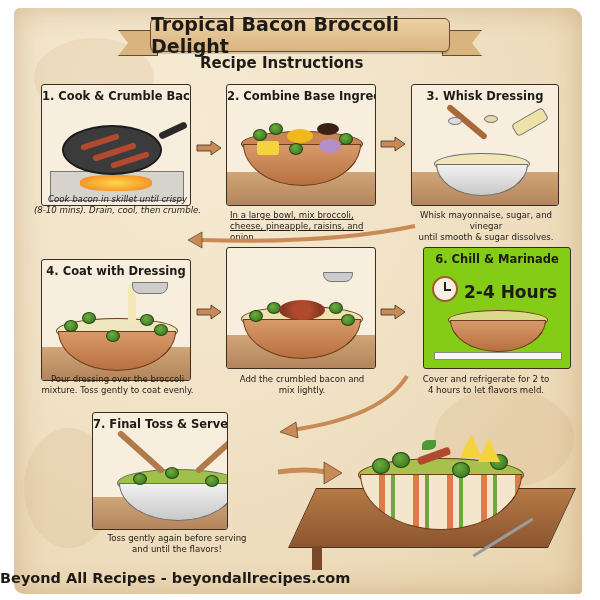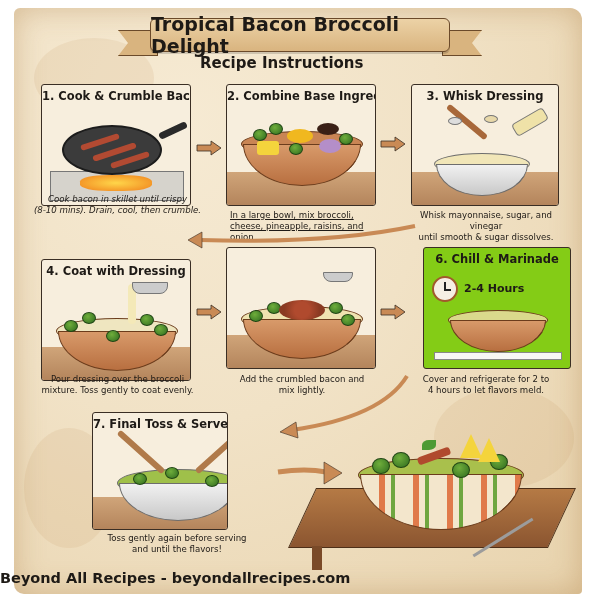--- a/index.html
+++ b/index.html
@@ -186,21 +186,21 @@
   <path d="M1 5 H15 V1 L25 8 L15 15 V11 H1 Z" fill="#c98a55" stroke="#3a2e24" stroke-width="0.8"></path>
 </svg>
 
 <div class="panel" style="left:411px;top:247px;width:148px;height:122px;background:#84cc16;margin-left:12px;">
   <div class="panel-title">6. Chill &amp; Marinade</div>
   <div class="illus">
     <div style="position:absolute;left:8px;top:6px;width:26px;height:26px;border-radius:50%;background:#f6efe4;border:2px solid #a15a2c;">
       <div style="position:absolute;left:10px;top:4px;width:2px;height:9px;background:#222;"></div>
       <div style="position:absolute;left:10px;top:11px;width:7px;height:2px;background:#222;"></div>
     </div>
-    <div style="position:absolute;left:40px;top:12px;font-size:11px;font-weight:bold;">2-4 Hours</div>
+    <div style="position:absolute;left:40px;top:12px;font-size:17px;font-weight:bold;">2-4 Hours</div>
     <div style="position:absolute;left:10px;bottom:8px;width:128px;height:8px;background:#f7f7f4;border:1px solid #888;"></div>
     <div class="bowl-rim" style="left:24px;top:40px;width:100px;height:20px;background:rgba(240,220,170,0.8);"></div>
     <div class="bowl" style="left:26px;top:50px;width:96px;height:32px;"></div>
   </div>
 </div>
 <div class="caption" style="left:406px;top:374px;width:160px;">
   <div>Cover and refrigerate for 2 to</div>
   <div>4 hours to let flavors meld.</div>
 </div>
 

